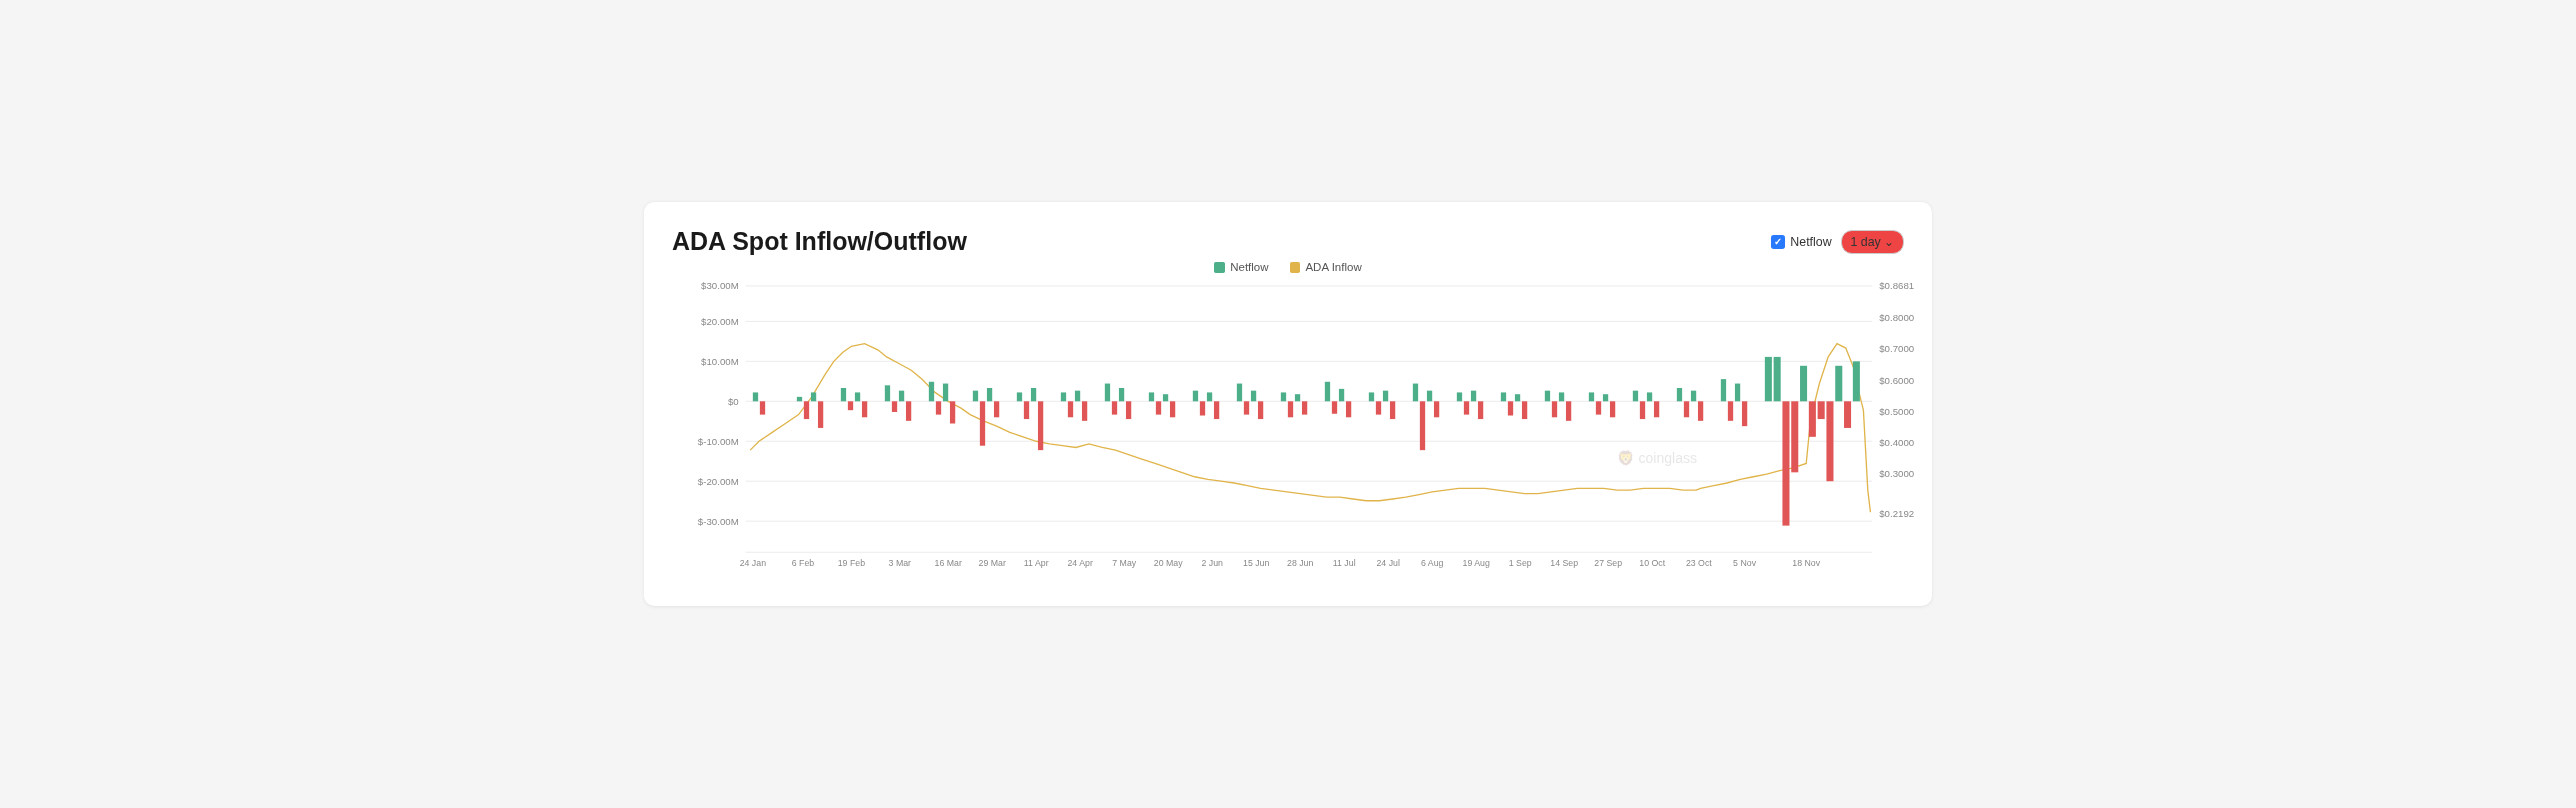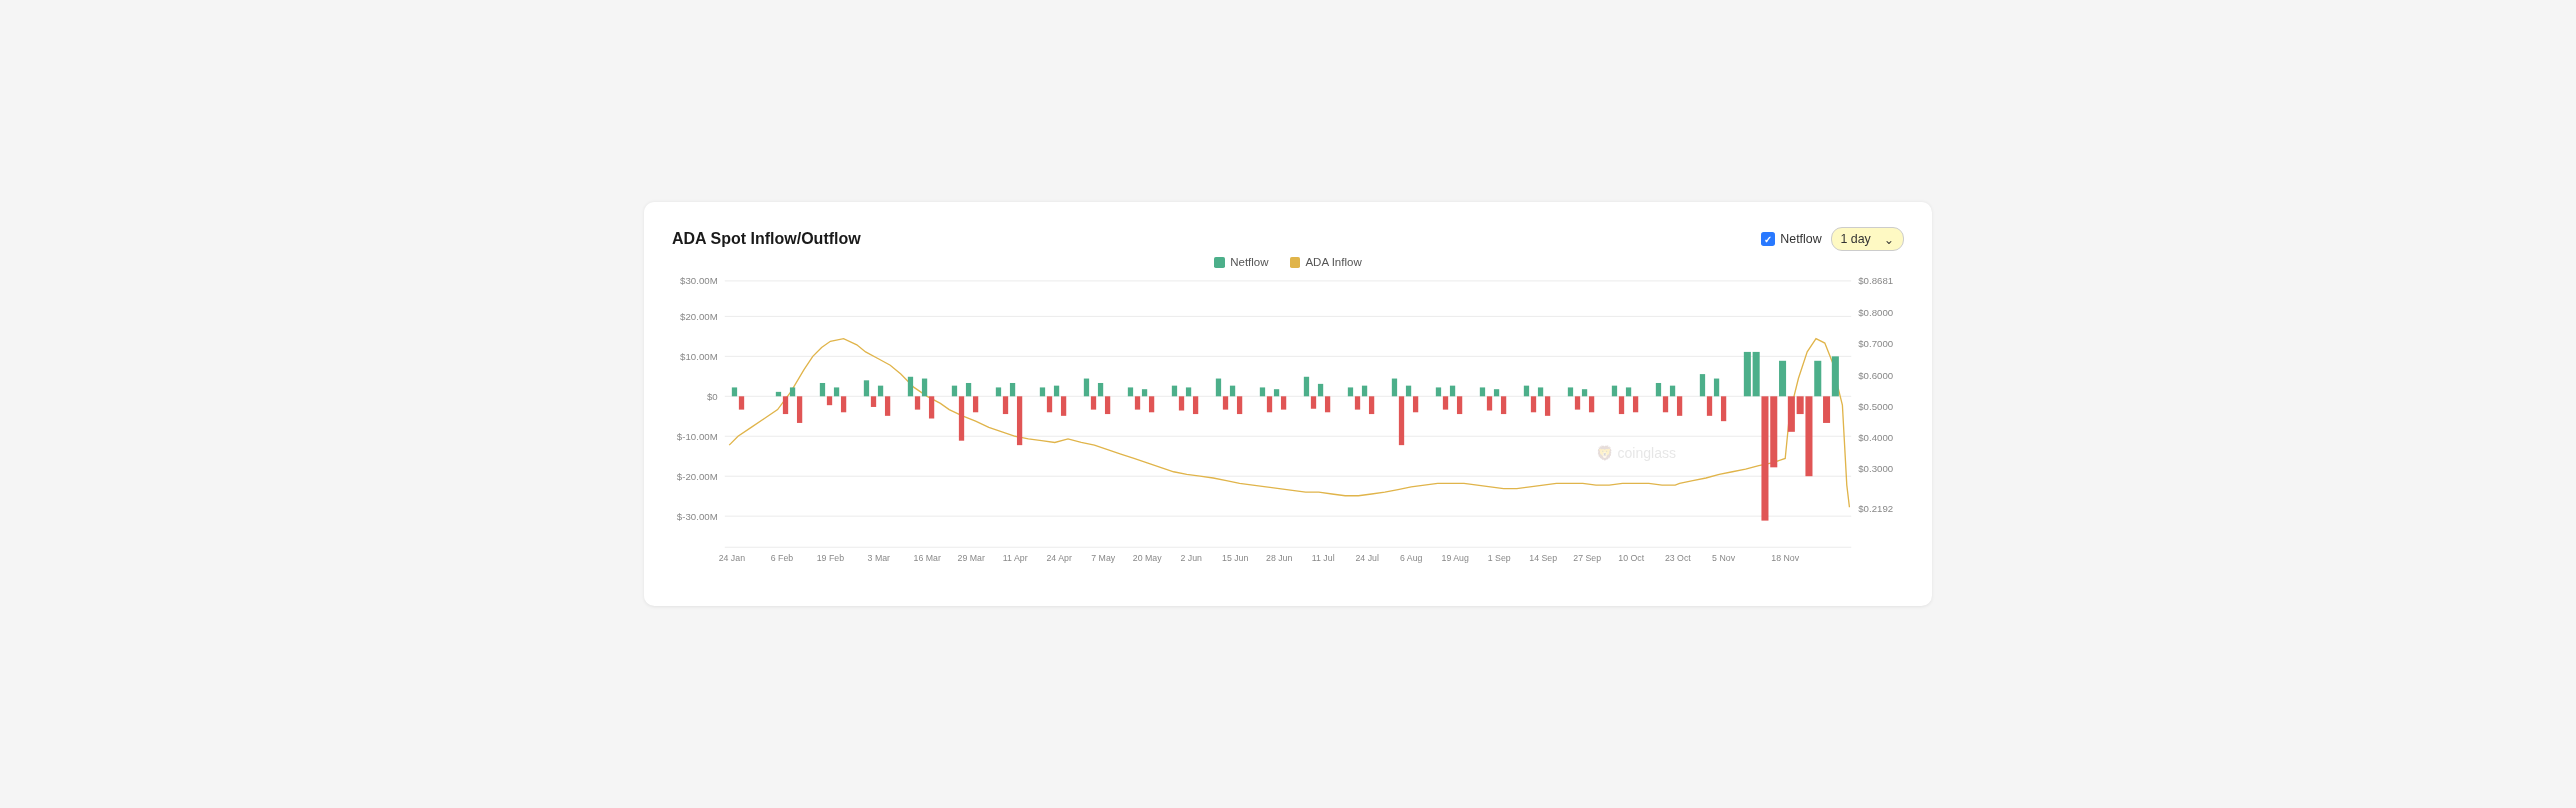--- a/index.html
+++ b/index.html
@@ -20,21 +20,21 @@
       position: relative;
       box-shadow: 0 0.9px 3.5px rgba(0,0,0,0.08);
     }
     .header {
       display: flex;
       justify-content: space-between;
       align-items: center;
       margin-bottom: 5.3px;
     }
     .title {
-      font-size: 16px;
+      font-size: 25px;
       font-weight: 700;
       color: #1a1a1a;
     }
     .controls {
       display: flex;
       align-items: center;
       gap: 8.9px;
     }
     .checkbox-label {
       display: flex;
@@ -57,25 +57,25 @@
       color: white;
       font-size: 9.8px;
       font-weight: bold;
     }
     .timeframe-selector {
       border: 0.9px solid #ccc;
       border-radius: 11px;
       padding: 3.5px 8.9px;
       font-size: 12.4px;
       color: #333;
-      background: #fef9c3;
+      background: #ef4444;
       cursor: pointer;
       display: flex;
       align-items: center;
-      gap: 13px;
+      gap: 3px;
     }
     .legend {
       display: flex;
       justify-content: center;
       gap: 21px;
       margin-bottom: 3.5px;
       font-size: 11.5px;
       color: #555;
     }
     .legend-item {
@@ -85,20 +85,21 @@
     }
     .legend-dot {
       width: 10.6px;
       height: 10.6px;
       border-radius: 1.8px;
     }
     .chart-area {
       position: relative;
       width: 100%;
       height: 293px;
+      margin-left: 21px;
     }
     .chart-svg {
       width: 100%;
       height: 100%;
     }
   </style>
 </head>
 <body>
 
 <div class="chart-container">

